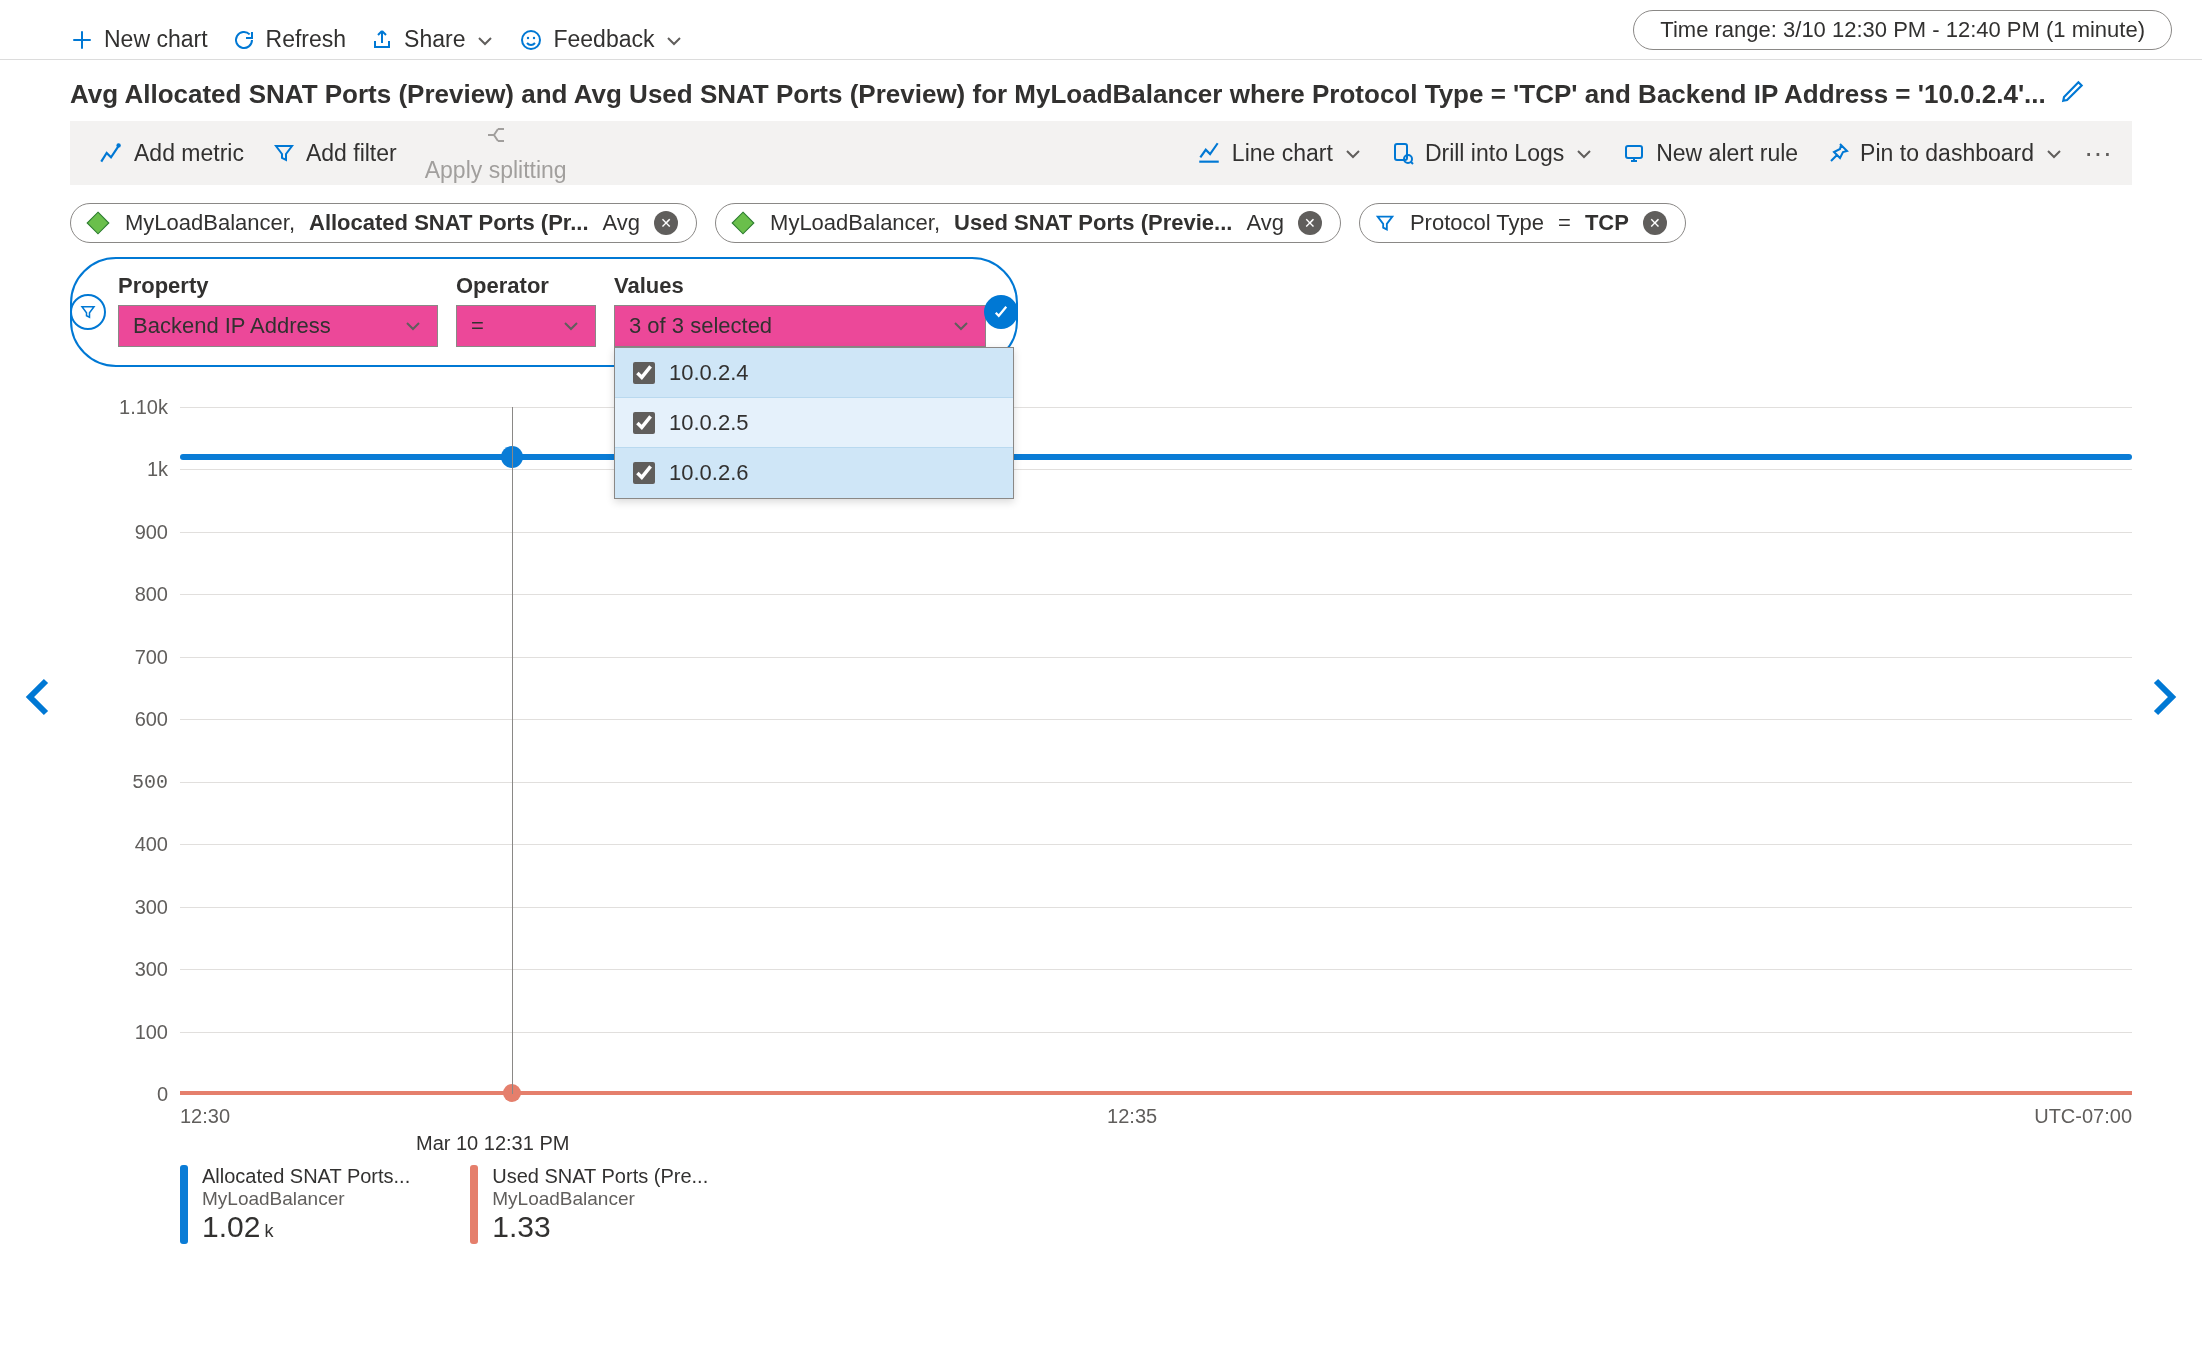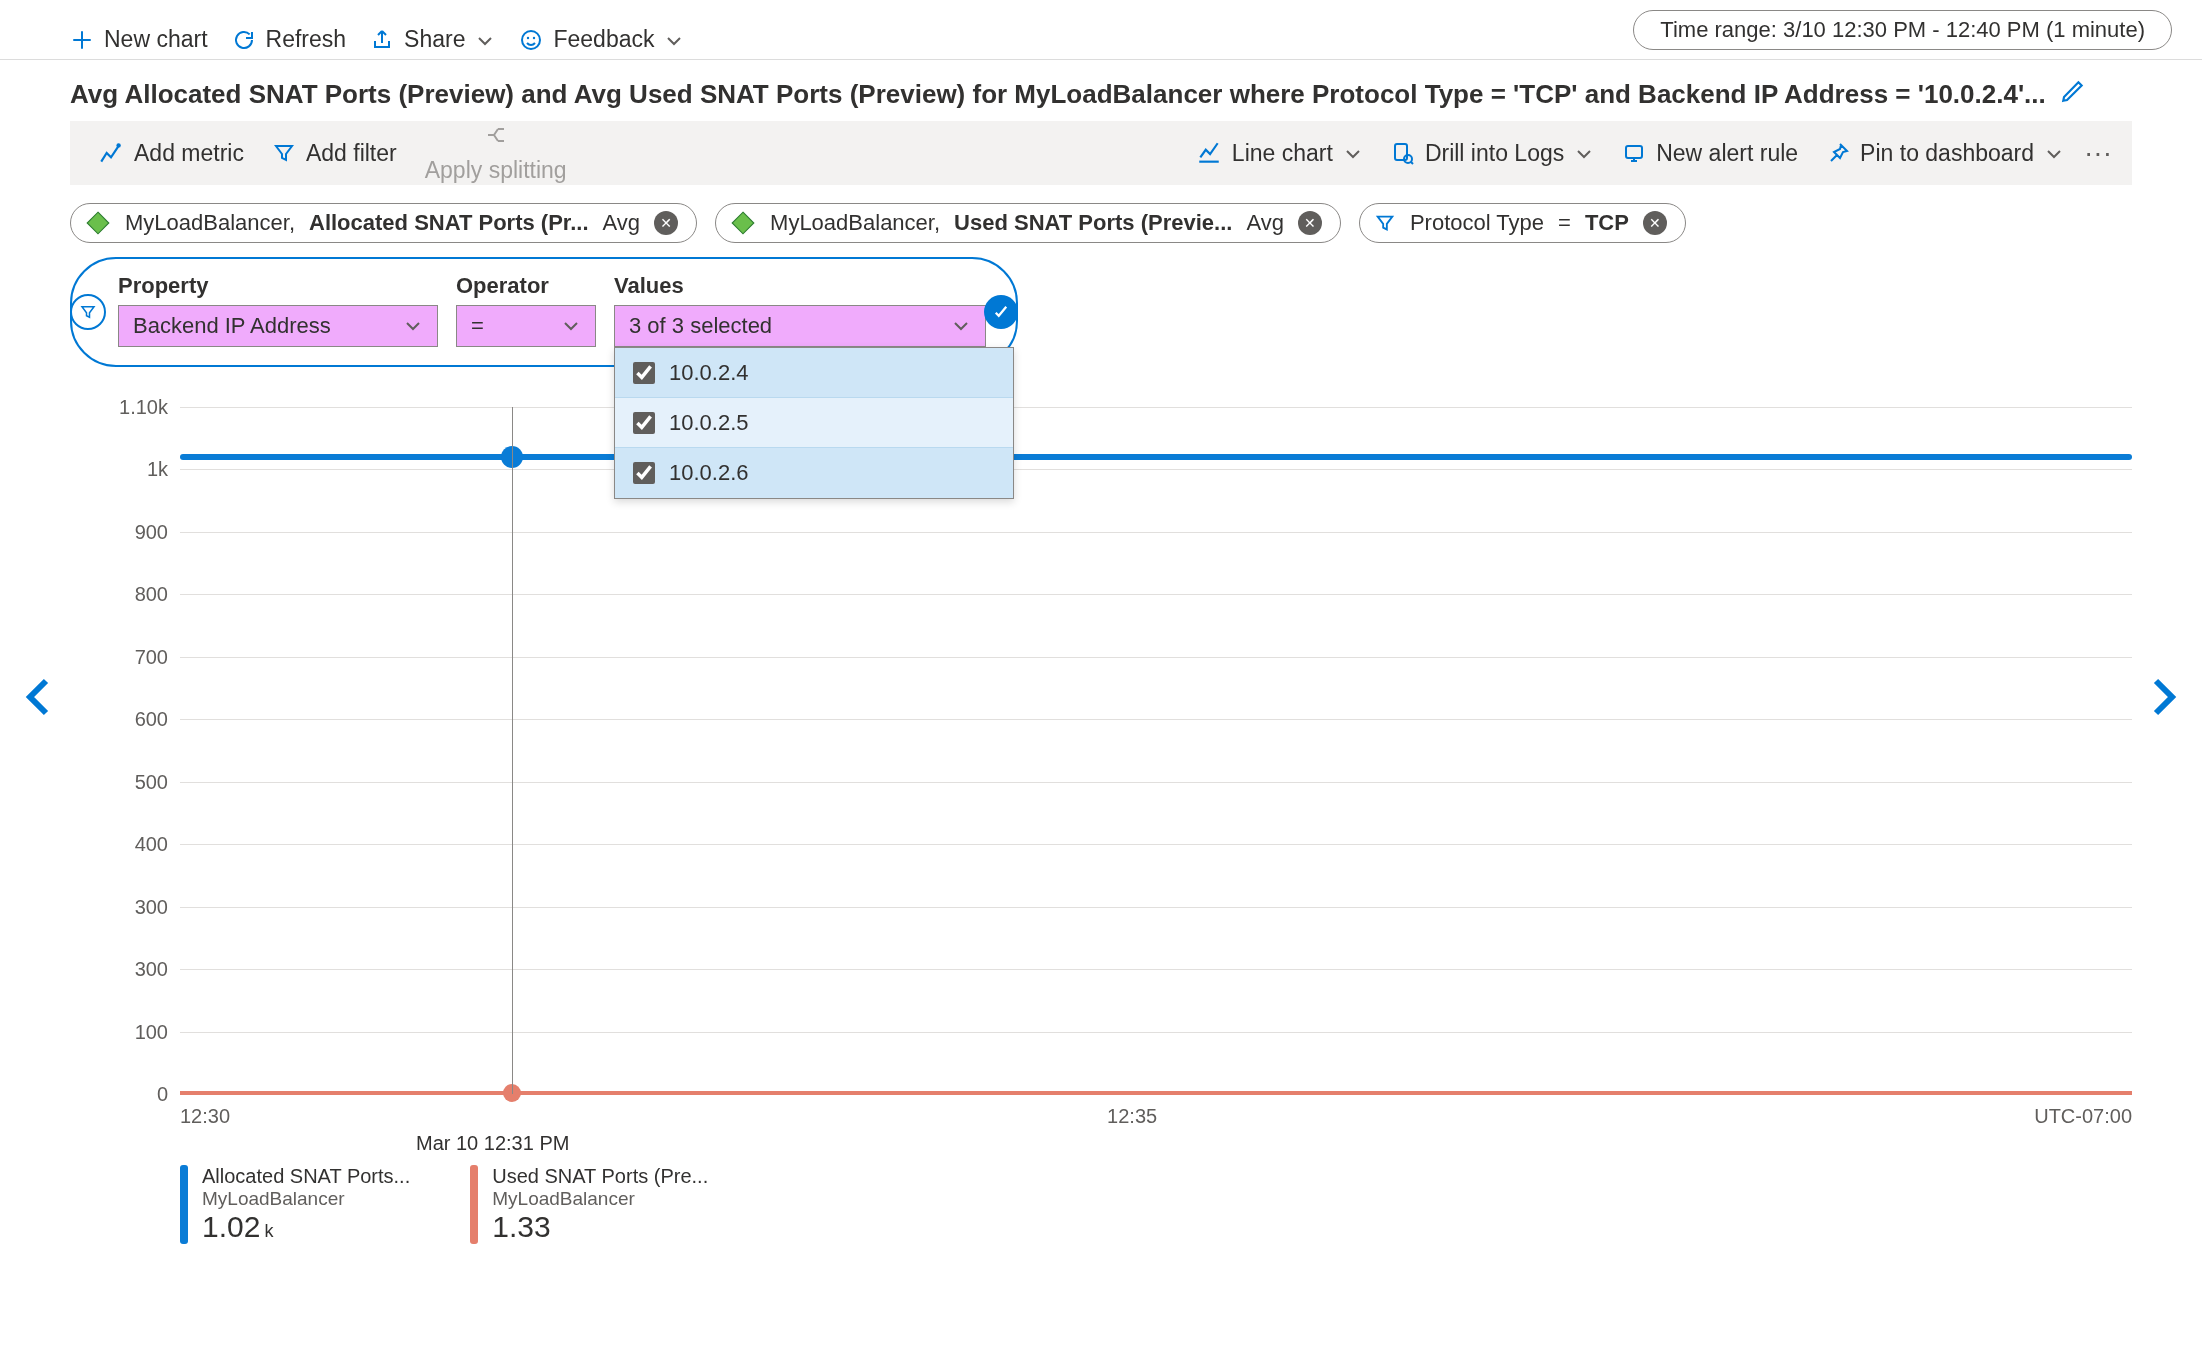--- a/index.html
+++ b/index.html
@@ -38,21 +38,21 @@
 .pill .close{ width:24px; height:24px; border-radius:50%; background:#605e5c; color:#fff; display:flex; align-items:center; justify-content:center; font-size:14px; line-height:1; }
 .pill b{ font-weight:600; }
 
 
 .filterWrap{ margin:0 0 0 70px; display:flex; align-items:center; }
 .filterBubble{ position:relative; display:flex; align-items:flex-end; gap:18px; border:2px solid #0078d4; border-radius:46px; padding:14px 30px 18px 30px; }
 .filterBubble .funnel{ position:absolute; left:-2px; top:50%; transform:translateY(-50%); width:36px; height:36px; background:#fff; border:2px solid #0078d4; border-radius:50%; display:flex; align-items:center; justify-content:center; color:#0078d4; }
 .filterBubble .ok{ position:absolute; right:-2px; top:50%; transform:translateY(-50%); width:34px; height:34px; border-radius:50%; background:#0078d4; color:#fff; display:flex; align-items:center; justify-content:center; }
 .fcol{ display:flex; flex-direction:column; gap:6px; }
 .fcol label{ font-size:22px; font-weight:600; }
-.sel{ display:flex; align-items:center; justify-content:space-between; border:1px solid #8a8886; background:#f0abfc; height:42px; padding:0 14px; font-size:22px; }
+.sel{ display:flex; align-items:center; justify-content:space-between; border:1px solid #8a8886; background:#ec4899; height:42px; padding:0 14px; font-size:22px; }
 .sel.small{ width:140px; }
 .sel.mid  { width:320px; }
 .sel.big  { width:372px; }
 
 
 .dropdown{ position:absolute; top:112px; left:600px;  width:400px; border:1px solid #8a8886; background:#cfe6f7; box-shadow:0 3px 8px rgba(0,0,0,.15); z-index:10; }
 .dropdown .opt{ display:flex; align-items:center; gap:14px; height:50px; padding:0 18px; font-size:22px; border-bottom:1px solid #b9d9ef; }
 .dropdown .opt:last-child{ border-bottom:none; }
 .dropdown .opt.alt{ background:#e5f1fb; }
 .dropdown input[type=checkbox]{ width:22px; height:22px; accent-color:#605e5c; }
@@ -334,21 +334,21 @@
       </svg>
   </div>
 
   <div class="chartShell">
     <div class="yaxis" id="yaxis">
         <div class="ylab" style="top: 687px;">0</div>
         <div class="ylab" style="top: 624.545px;">100</div>
         <div class="ylab" style="top: 562.091px;">300</div>
         <div class="ylab" style="top: 499.636px;">300</div>
         <div class="ylab" style="top: 437.182px;">400</div>
-        <div class="ylab" style="top: 374.727px;">500</div>
+        <div class="ylab" style="top: 374.727px; font-family: Liberation Mono, monospace;">500</div>
         <div class="ylab" style="top: 312.273px;">600</div>
         <div class="ylab" style="top: 249.818px;">700</div>
         <div class="ylab" style="top: 187.364px;">800</div>
         <div class="ylab" style="top: 124.909px;">900</div>
         <div class="ylab" style="top: 62.4545px;">1k</div>
         <div class="ylab" style="top: 0px;">1.10k</div>
       </div>
     <div class="plot" id="plot">
         <div class="gline" style="top: 687px;"></div>
         <div class="gline" style="top: 624.545px;"></div>

